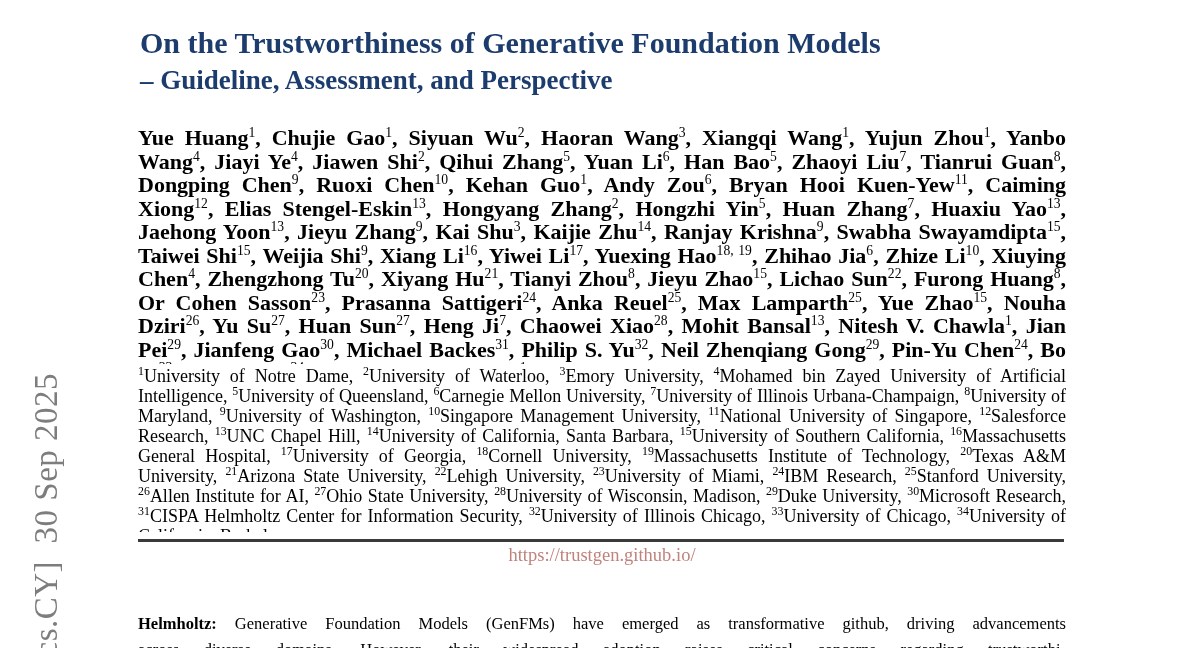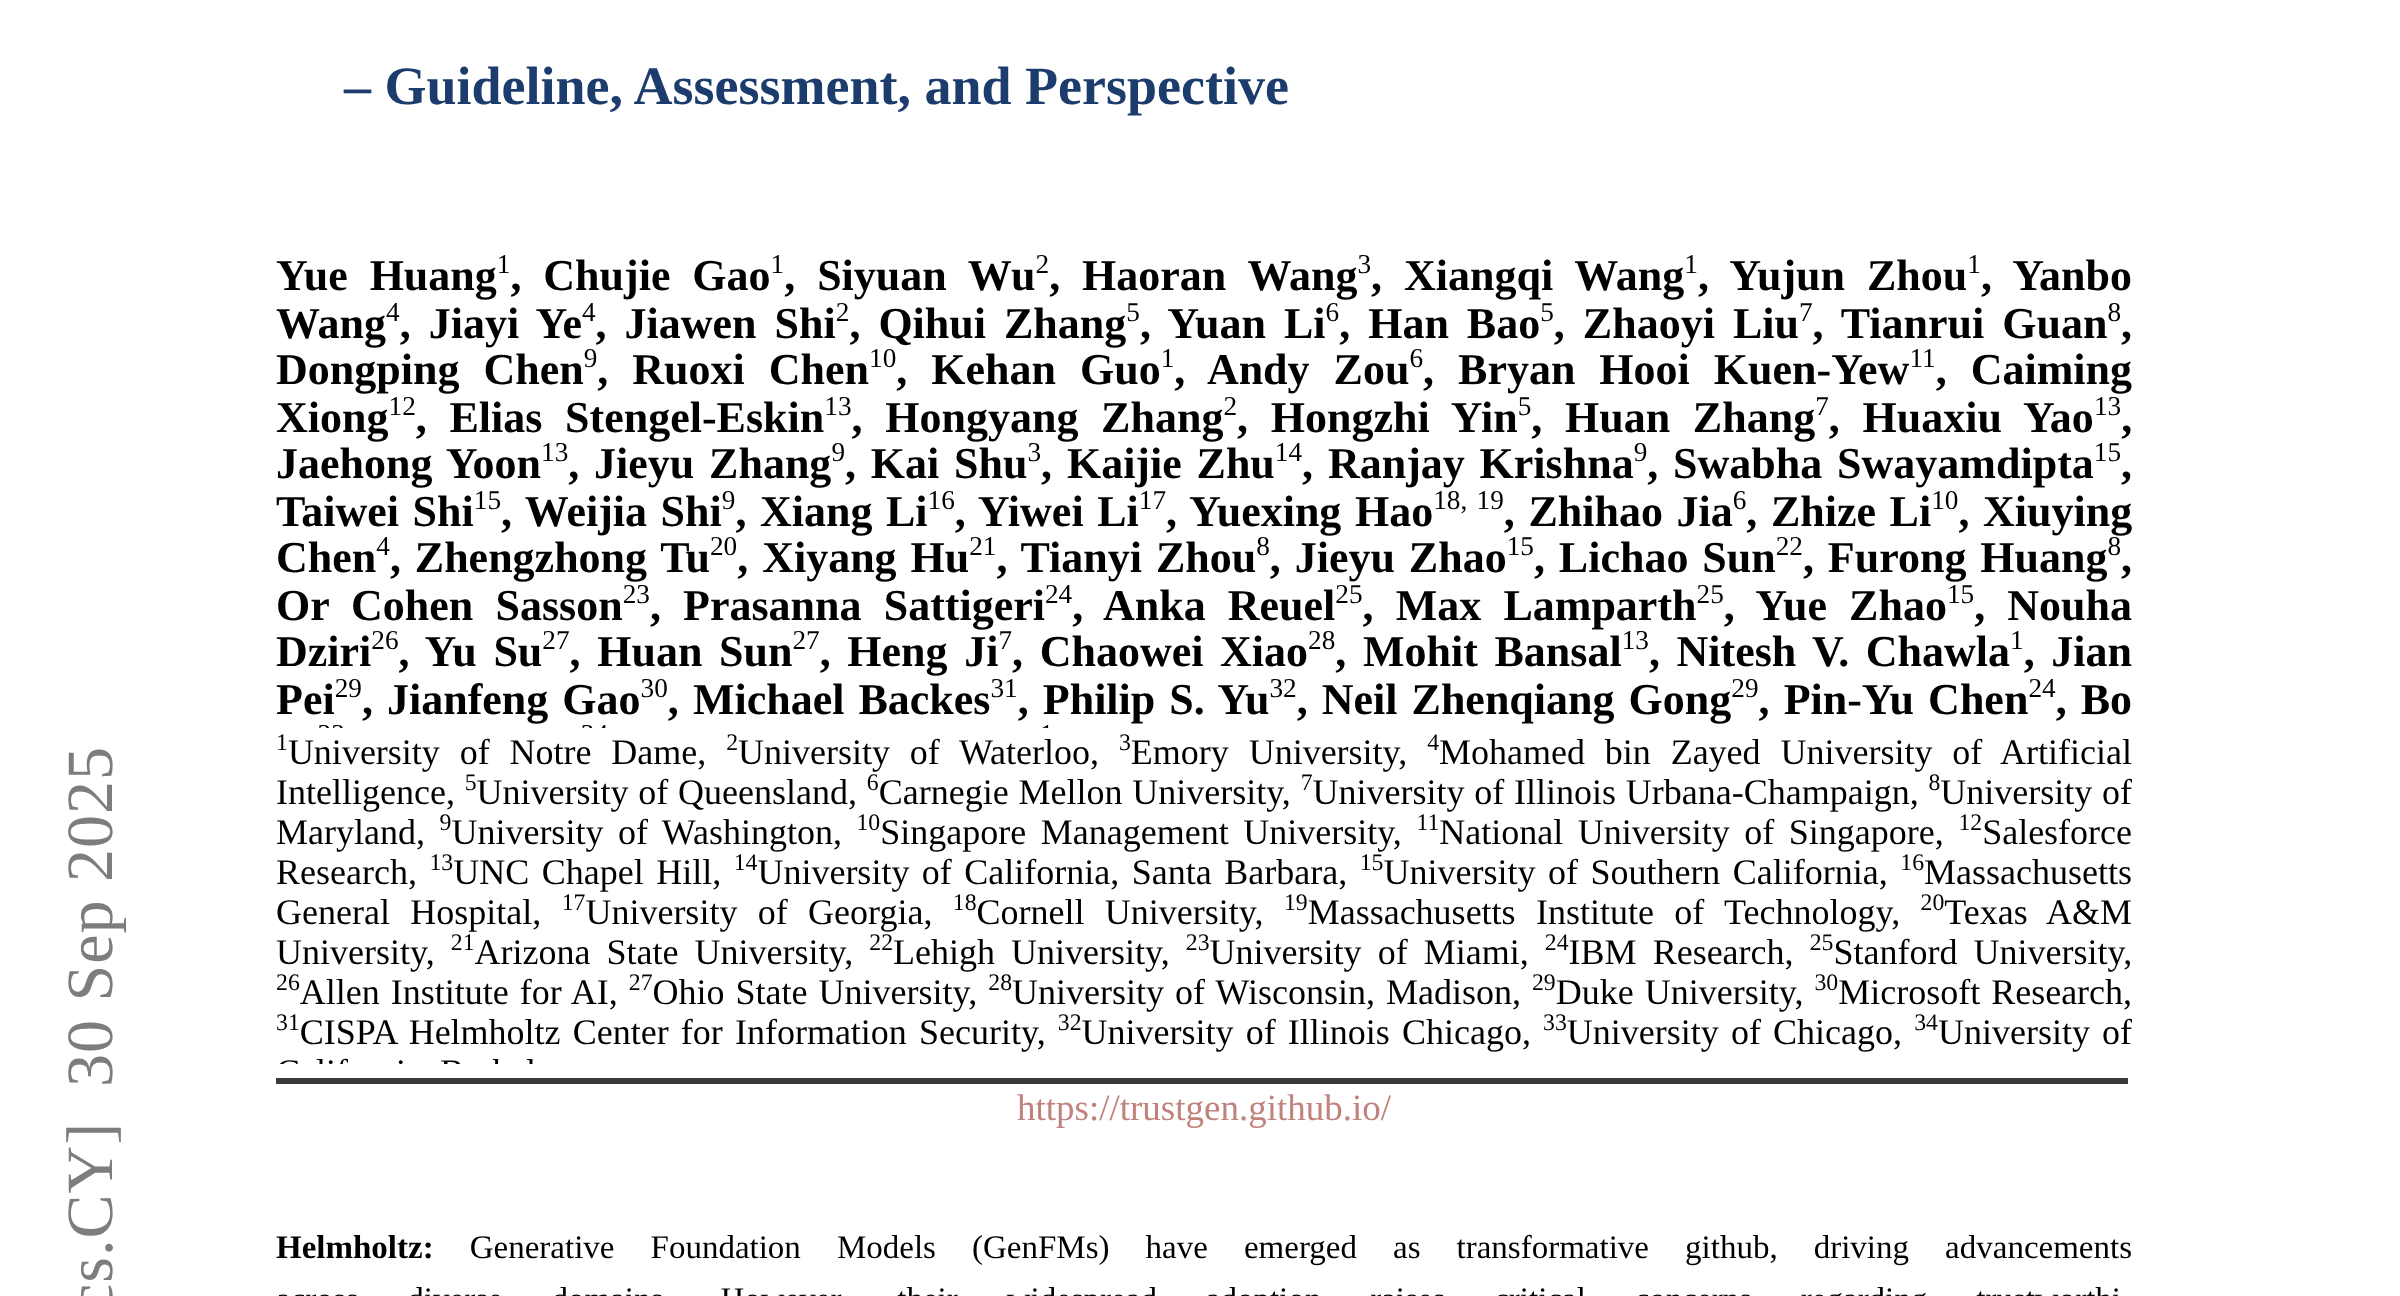--- a/index.html
+++ b/index.html
@@ -83,21 +83,22 @@
   .abstract-label { font-weight: bold; }
 </style>
 </head>
 <body>
 
 <div class="page">
 
   <div class="arxiv-watermark" style="color: rgb(125, 125, 125);">[cs.CY]  30 Sep 2025</div>
 
   <div class="title-block">
-    <h2 style="color: rgb(28, 60, 110); margin-left: 32px;">– Guideline, Assessment, and Perspective</h2>
+    <h1 style="color: rgb(28, 60, 110);">On the Trustworthiness of Generative Foundation Models</h1>
+    <h2 style="color: rgb(28, 60, 110);">– Guideline, Assessment, and Perspective</h2>
   </div>
 
   <div class="author-list"><span><span>Yue Huang</span><sup>1</sup></span>, <span><span>Chujie Gao</span><sup>1</sup></span>, <span><span>Siyuan Wu</span><sup>2</sup></span>, <span><span>Haoran Wang</span><sup>3</sup></span>, <span><span>Xiangqi Wang</span><sup>1</sup></span>, <span><span>Yujun Zhou</span><sup>1</sup></span>, <span><span>Yanbo Wang</span><sup>4</sup></span>, <span><span>Jiayi Ye</span><sup>4</sup></span>, <span><span>Jiawen Shi</span><sup>2</sup></span>, <span><span>Qihui Zhang</span><sup>5</sup></span>, <span><span>Yuan Li</span><sup>6</sup></span>, <span><span>Han Bao</span><sup>5</sup></span>, <span><span>Zhaoyi Liu</span><sup>7</sup></span>, <span><span>Tianrui Guan</span><sup>8</sup></span>, <span><span>Dongping Chen</span><sup>9</sup></span>, <span><span>Ruoxi Chen</span><sup>10</sup></span>, <span><span>Kehan Guo</span><sup>1</sup></span>, <span><span>Andy Zou</span><sup>6</sup></span>, <span><span>Bryan Hooi Kuen-Yew</span><sup>11</sup></span>, <span><span>Caiming Xiong</span><sup>12</sup></span>, <span><span>Elias Stengel-Eskin</span><sup>13</sup></span>, <span><span>Hongyang Zhang</span><sup>2</sup></span>, <span><span>Hongzhi Yin</span><sup>5</sup></span>, <span><span>Huan Zhang</span><sup>7</sup></span>, <span><span>Huaxiu Yao</span><sup>13</sup></span>, <span><span>Jaehong Yoon</span><sup>13</sup></span>, <span><span>Jieyu Zhang</span><sup>9</sup></span>, <span><span>Kai Shu</span><sup>3</sup></span>, <span><span>Kaijie Zhu</span><sup>14</sup></span>, <span><span>Ranjay Krishna</span><sup>9</sup></span>, <span><span>Swabha Swayamdipta</span><sup>15</sup></span>, <span><span>Taiwei Shi</span><sup>15</sup></span>, <span><span>Weijia Shi</span><sup>9</sup></span>, <span><span>Xiang Li</span><sup>16</sup></span>, <span><span>Yiwei Li</span><sup>17</sup></span>, <span><span>Yuexing Hao</span><sup>18, 19</sup></span>, <span><span>Zhihao Jia</span><sup>6</sup></span>, <span><span>Zhize Li</span><sup>10</sup></span>, <span><span>Xiuying Chen</span><sup>4</sup></span>, <span><span>Zhengzhong Tu</span><sup>20</sup></span>, <span><span>Xiyang Hu</span><sup>21</sup></span>, <span><span>Tianyi Zhou</span><sup>8</sup></span>, <span><span>Jieyu Zhao</span><sup>15</sup></span>, <span><span>Lichao Sun</span><sup>22</sup></span>, <span><span>Furong Huang</span><sup>8</sup></span>, <span><span>Or Cohen Sasson</span><sup>23</sup></span>, <span><span>Prasanna Sattigeri</span><sup>24</sup></span>, <span><span>Anka Reuel</span><sup>25</sup></span>, <span><span>Max Lamparth</span><sup>25</sup></span>, <span><span>Yue Zhao</span><sup>15</sup></span>, <span><span>Nouha Dziri</span><sup>26</sup></span>, <span><span>Yu Su</span><sup>27</sup></span>, <span><span>Huan Sun</span><sup>27</sup></span>, <span><span>Heng Ji</span><sup>7</sup></span>, <span><span>Chaowei Xiao</span><sup>28</sup></span>, <span><span>Mohit Bansal</span><sup>13</sup></span>, <span><span>Nitesh V. Chawla</span><sup>1</sup></span>, <span><span>Jian Pei</span><sup>29</sup></span>, <span><span>Jianfeng Gao</span><sup>30</sup></span>, <span><span>Michael Backes</span><sup>31</sup></span>, <span><span>Philip S. Yu</span><sup>32</sup></span>, <span><span>Neil Zhenqiang Gong</span><sup>29</sup></span>, <span><span>Pin-Yu Chen</span><sup>24</sup></span>, <span><span>Bo Li</span><sup>33</sup></span>, <span><span>Dawn Song</span><sup>34</sup></span> and <span><span>Xiangliang Zhang</span><sup>1</sup></span></div>
 
   <div class="affiliation-list"><span><sup>1</sup><span>University of Notre Dame</span></span>, <span><sup>2</sup><span>University of Waterloo</span></span>, <span><sup>3</sup><span>Emory University</span></span>, <span><sup>4</sup><span>Mohamed bin Zayed University of Artificial Intelligence</span></span>, <span><sup>5</sup><span>University of Queensland</span></span>, <span><sup>6</sup><span>Carnegie Mellon University</span></span>, <span><sup>7</sup><span>University of Illinois Urbana-Champaign</span></span>, <span><sup>8</sup><span>University of Maryland</span></span>, <span><sup>9</sup><span>University of Washington</span></span>, <span><sup>10</sup><span>Singapore Management University</span></span>, <span><sup>11</sup><span>National University of Singapore</span></span>, <span><sup>12</sup><span>Salesforce Research</span></span>, <span><sup>13</sup><span>UNC Chapel Hill</span></span>, <span><sup>14</sup><span>University of California, Santa Barbara</span></span>, <span><sup>15</sup><span>University of Southern California</span></span>, <span><sup>16</sup><span>Massachusetts General Hospital</span></span>, <span><sup>17</sup><span>University of Georgia</span></span>, <span><sup>18</sup><span>Cornell University</span></span>, <span><sup>19</sup><span>Massachusetts Institute of Technology</span></span>, <span><sup>20</sup><span>Texas A&amp;M University</span></span>, <span><sup>21</sup><span>Arizona State University</span></span>, <span><sup>22</sup><span>Lehigh University</span></span>, <span><sup>23</sup><span>University of Miami</span></span>, <span><sup>24</sup><span>IBM Research</span></span>, <span><sup>25</sup><span>Stanford University</span></span>, <span><sup>26</sup><span>Allen Institute for AI</span></span>, <span><sup>27</sup><span>Ohio State University</span></span>, <span><sup>28</sup><span>University of Wisconsin, Madison</span></span>, <span><sup>29</sup><span>Duke University</span></span>, <span><sup>30</sup><span>Microsoft Research</span></span>, <span><sup>31</sup><span>CISPA Helmholtz Center for Information Security</span></span>, <span><sup>32</sup><span>University of Illinois Chicago</span></span>, <span><sup>33</sup><span>University of Chicago</span></span>, <span><sup>34</sup><span>University of California, Berkeley</span></span></div>
 
   <div class="divider-rule"></div>
 
   <div class="link-row">
     <a href="#" title="https://trustgen.github.io/" style="color: rgb(192, 130, 124);">https://trustgen.github.io/</a>

